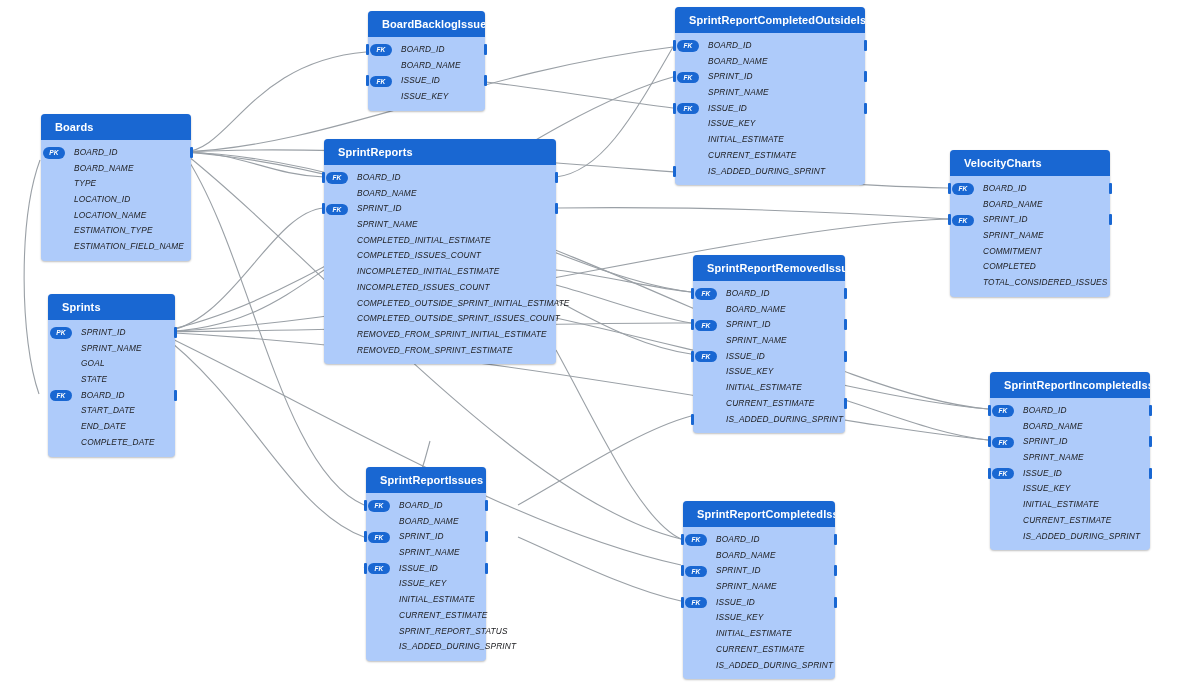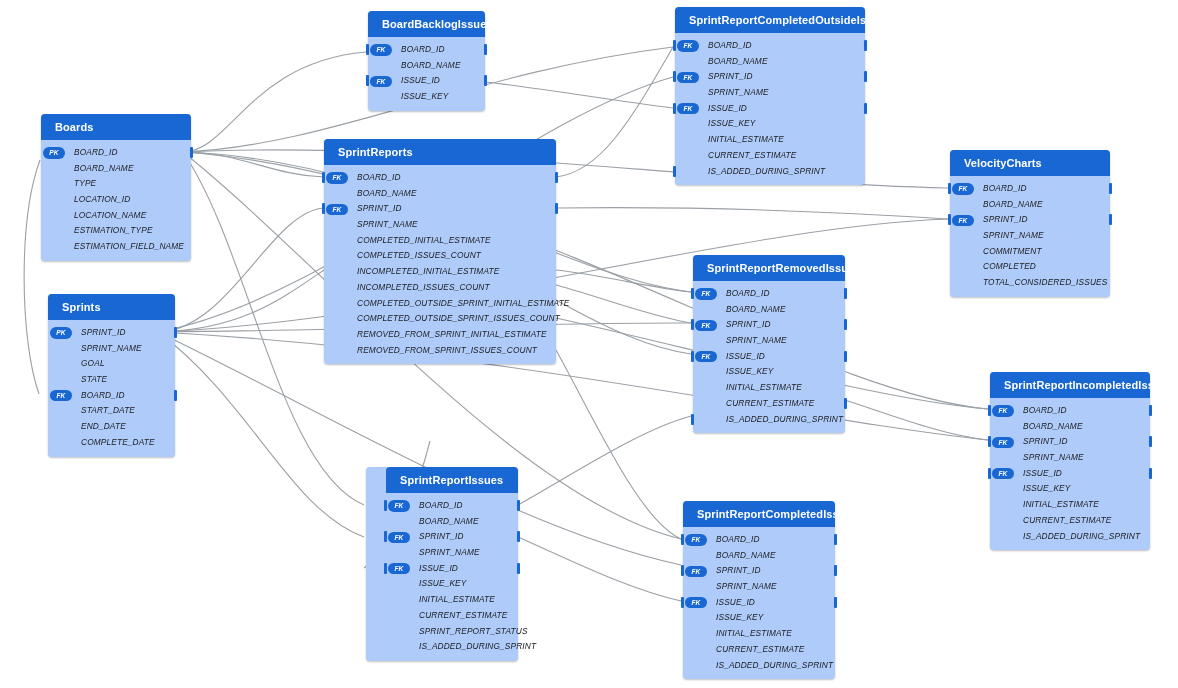--- a/index.html
+++ b/index.html
@@ -171,21 +171,21 @@
           <div class="field"><span>BOARD_NAME</span></div>
           <div class="field"><span class="keybadge">FK</span><span class="port-left"></span><span class="port-right"></span><span>SPRINT_ID</span></div>
           <div class="field"><span>SPRINT_NAME</span></div>
           <div class="field"><span>COMPLETED_INITIAL_ESTIMATE</span></div>
           <div class="field"><span>COMPLETED_ISSUES_COUNT</span></div>
           <div class="field"><span>INCOMPLETED_INITIAL_ESTIMATE</span></div>
           <div class="field"><span>INCOMPLETED_ISSUES_COUNT</span></div>
           <div class="field"><span>COMPLETED_OUTSIDE_SPRINT_INITIAL_ESTIMATE</span></div>
           <div class="field"><span>COMPLETED_OUTSIDE_SPRINT_ISSUES_COUNT</span></div>
           <div class="field"><span>REMOVED_FROM_SPRINT_INITIAL_ESTIMATE</span></div>
-          <div class="field"><span>REMOVED_FROM_SPRINT_ISSUES_COUNT</span></div>
+          <div class="field"><span>REMOVED_FROM_SPRINT_ESTIMATE</span></div>
         </div>
       </div>
       <div class="entity" style="left: 675px; top: 7px; width: 190px;">
         <div class="entity-header">SprintReportCompletedOutsideIssues</div>
         <div class="entity-body">
           <div class="field"><span class="keybadge">FK</span><span class="port-left"></span><span class="port-right"></span><span>BOARD_ID</span></div>
           <div class="field"><span>BOARD_NAME</span></div>
           <div class="field"><span class="keybadge">FK</span><span class="port-left"></span><span class="port-right"></span><span>SPRINT_ID</span></div>
           <div class="field"><span>SPRINT_NAME</span></div>
           <div class="field"><span class="keybadge">FK</span><span class="port-left"></span><span class="port-right"></span><span>ISSUE_ID</span></div>
@@ -228,21 +228,21 @@
           <div class="field"><span>BOARD_NAME</span></div>
           <div class="field"><span class="keybadge">FK</span><span class="port-left"></span><span class="port-right"></span><span>SPRINT_ID</span></div>
           <div class="field"><span>SPRINT_NAME</span></div>
           <div class="field"><span class="keybadge">FK</span><span class="port-left"></span><span class="port-right"></span><span>ISSUE_ID</span></div>
           <div class="field"><span>ISSUE_KEY</span></div>
           <div class="field"><span>INITIAL_ESTIMATE</span></div>
           <div class="field"><span>CURRENT_ESTIMATE</span></div>
           <div class="field"><span>IS_ADDED_DURING_SPRINT</span></div>
         </div>
       </div>
-      <div class="entity" style="left: 366px; top: 467px; width: 152px; padding-left: 20px;">
+      <div class="entity" style="left: 366px; top: 467px; width: 120px;">
         <div class="entity-header">SprintReportIssues</div>
         <div class="entity-body">
           <div class="field"><span class="keybadge">FK</span><span class="port-left"></span><span class="port-right"></span><span>BOARD_ID</span></div>
           <div class="field"><span>BOARD_NAME</span></div>
           <div class="field"><span class="keybadge">FK</span><span class="port-left"></span><span class="port-right"></span><span>SPRINT_ID</span></div>
           <div class="field"><span>SPRINT_NAME</span></div>
           <div class="field"><span class="keybadge">FK</span><span class="port-left"></span><span class="port-right"></span><span>ISSUE_ID</span></div>
           <div class="field"><span>ISSUE_KEY</span></div>
           <div class="field"><span>INITIAL_ESTIMATE</span></div>
           <div class="field"><span>CURRENT_ESTIMATE</span></div>

